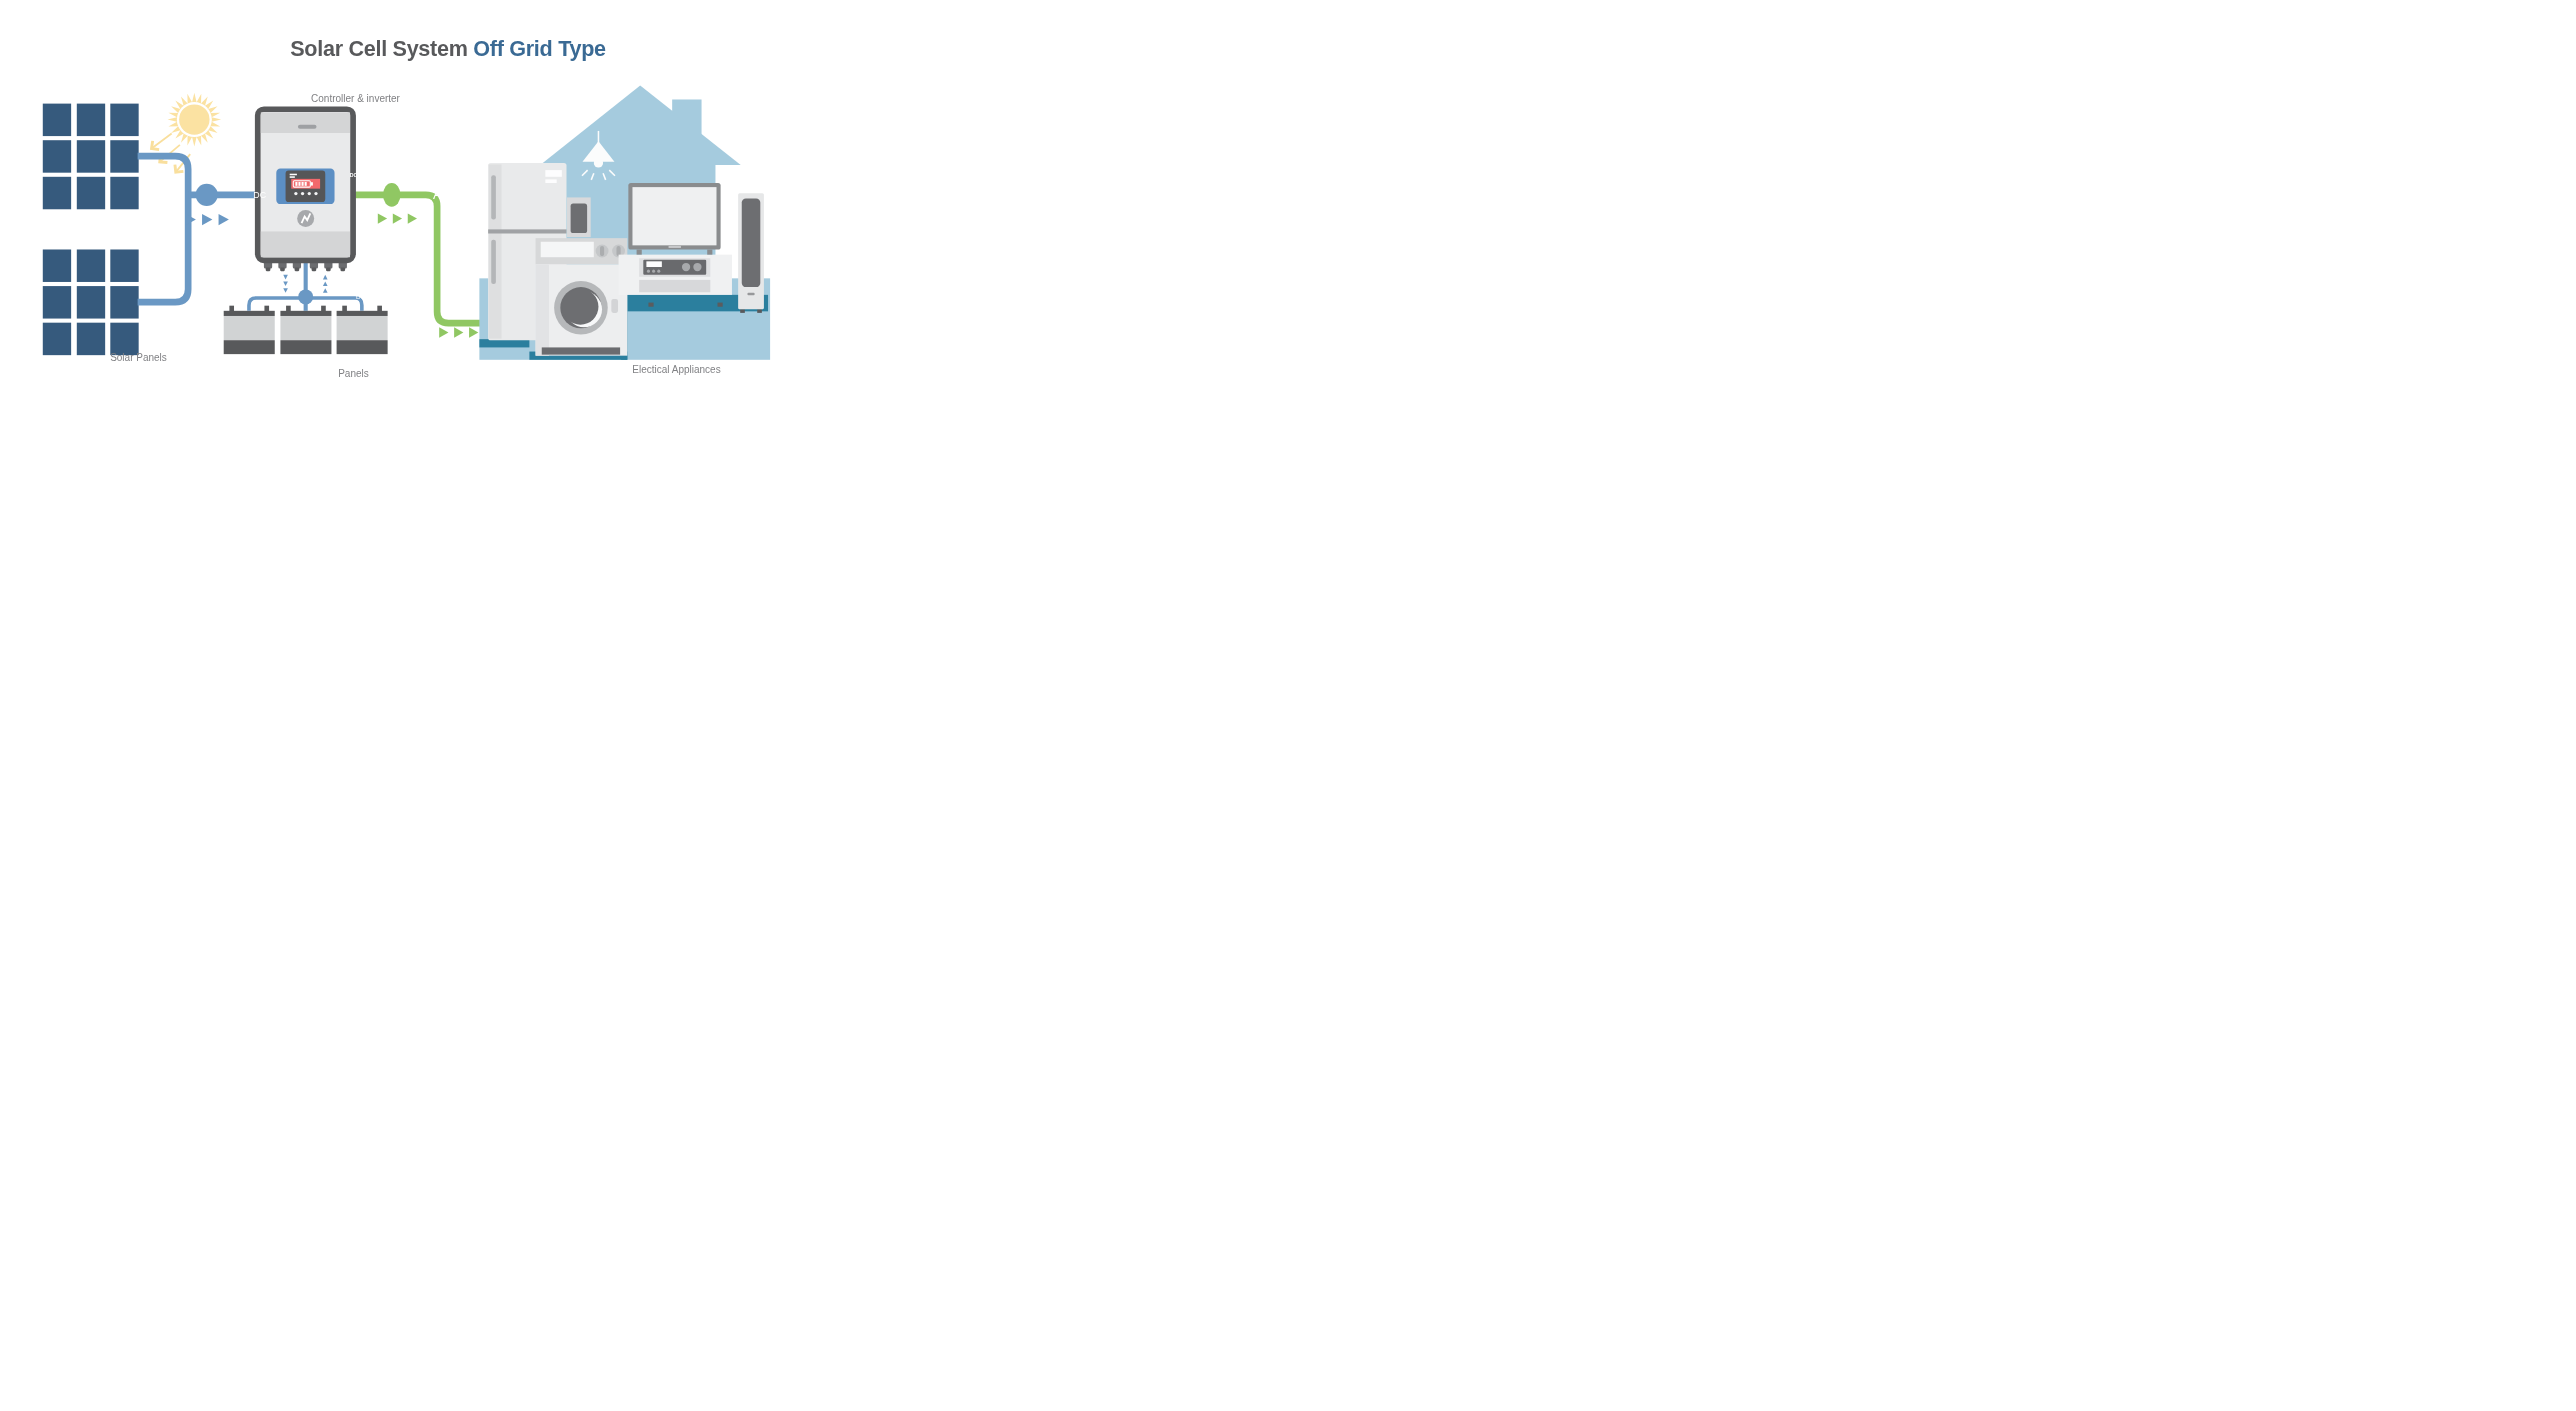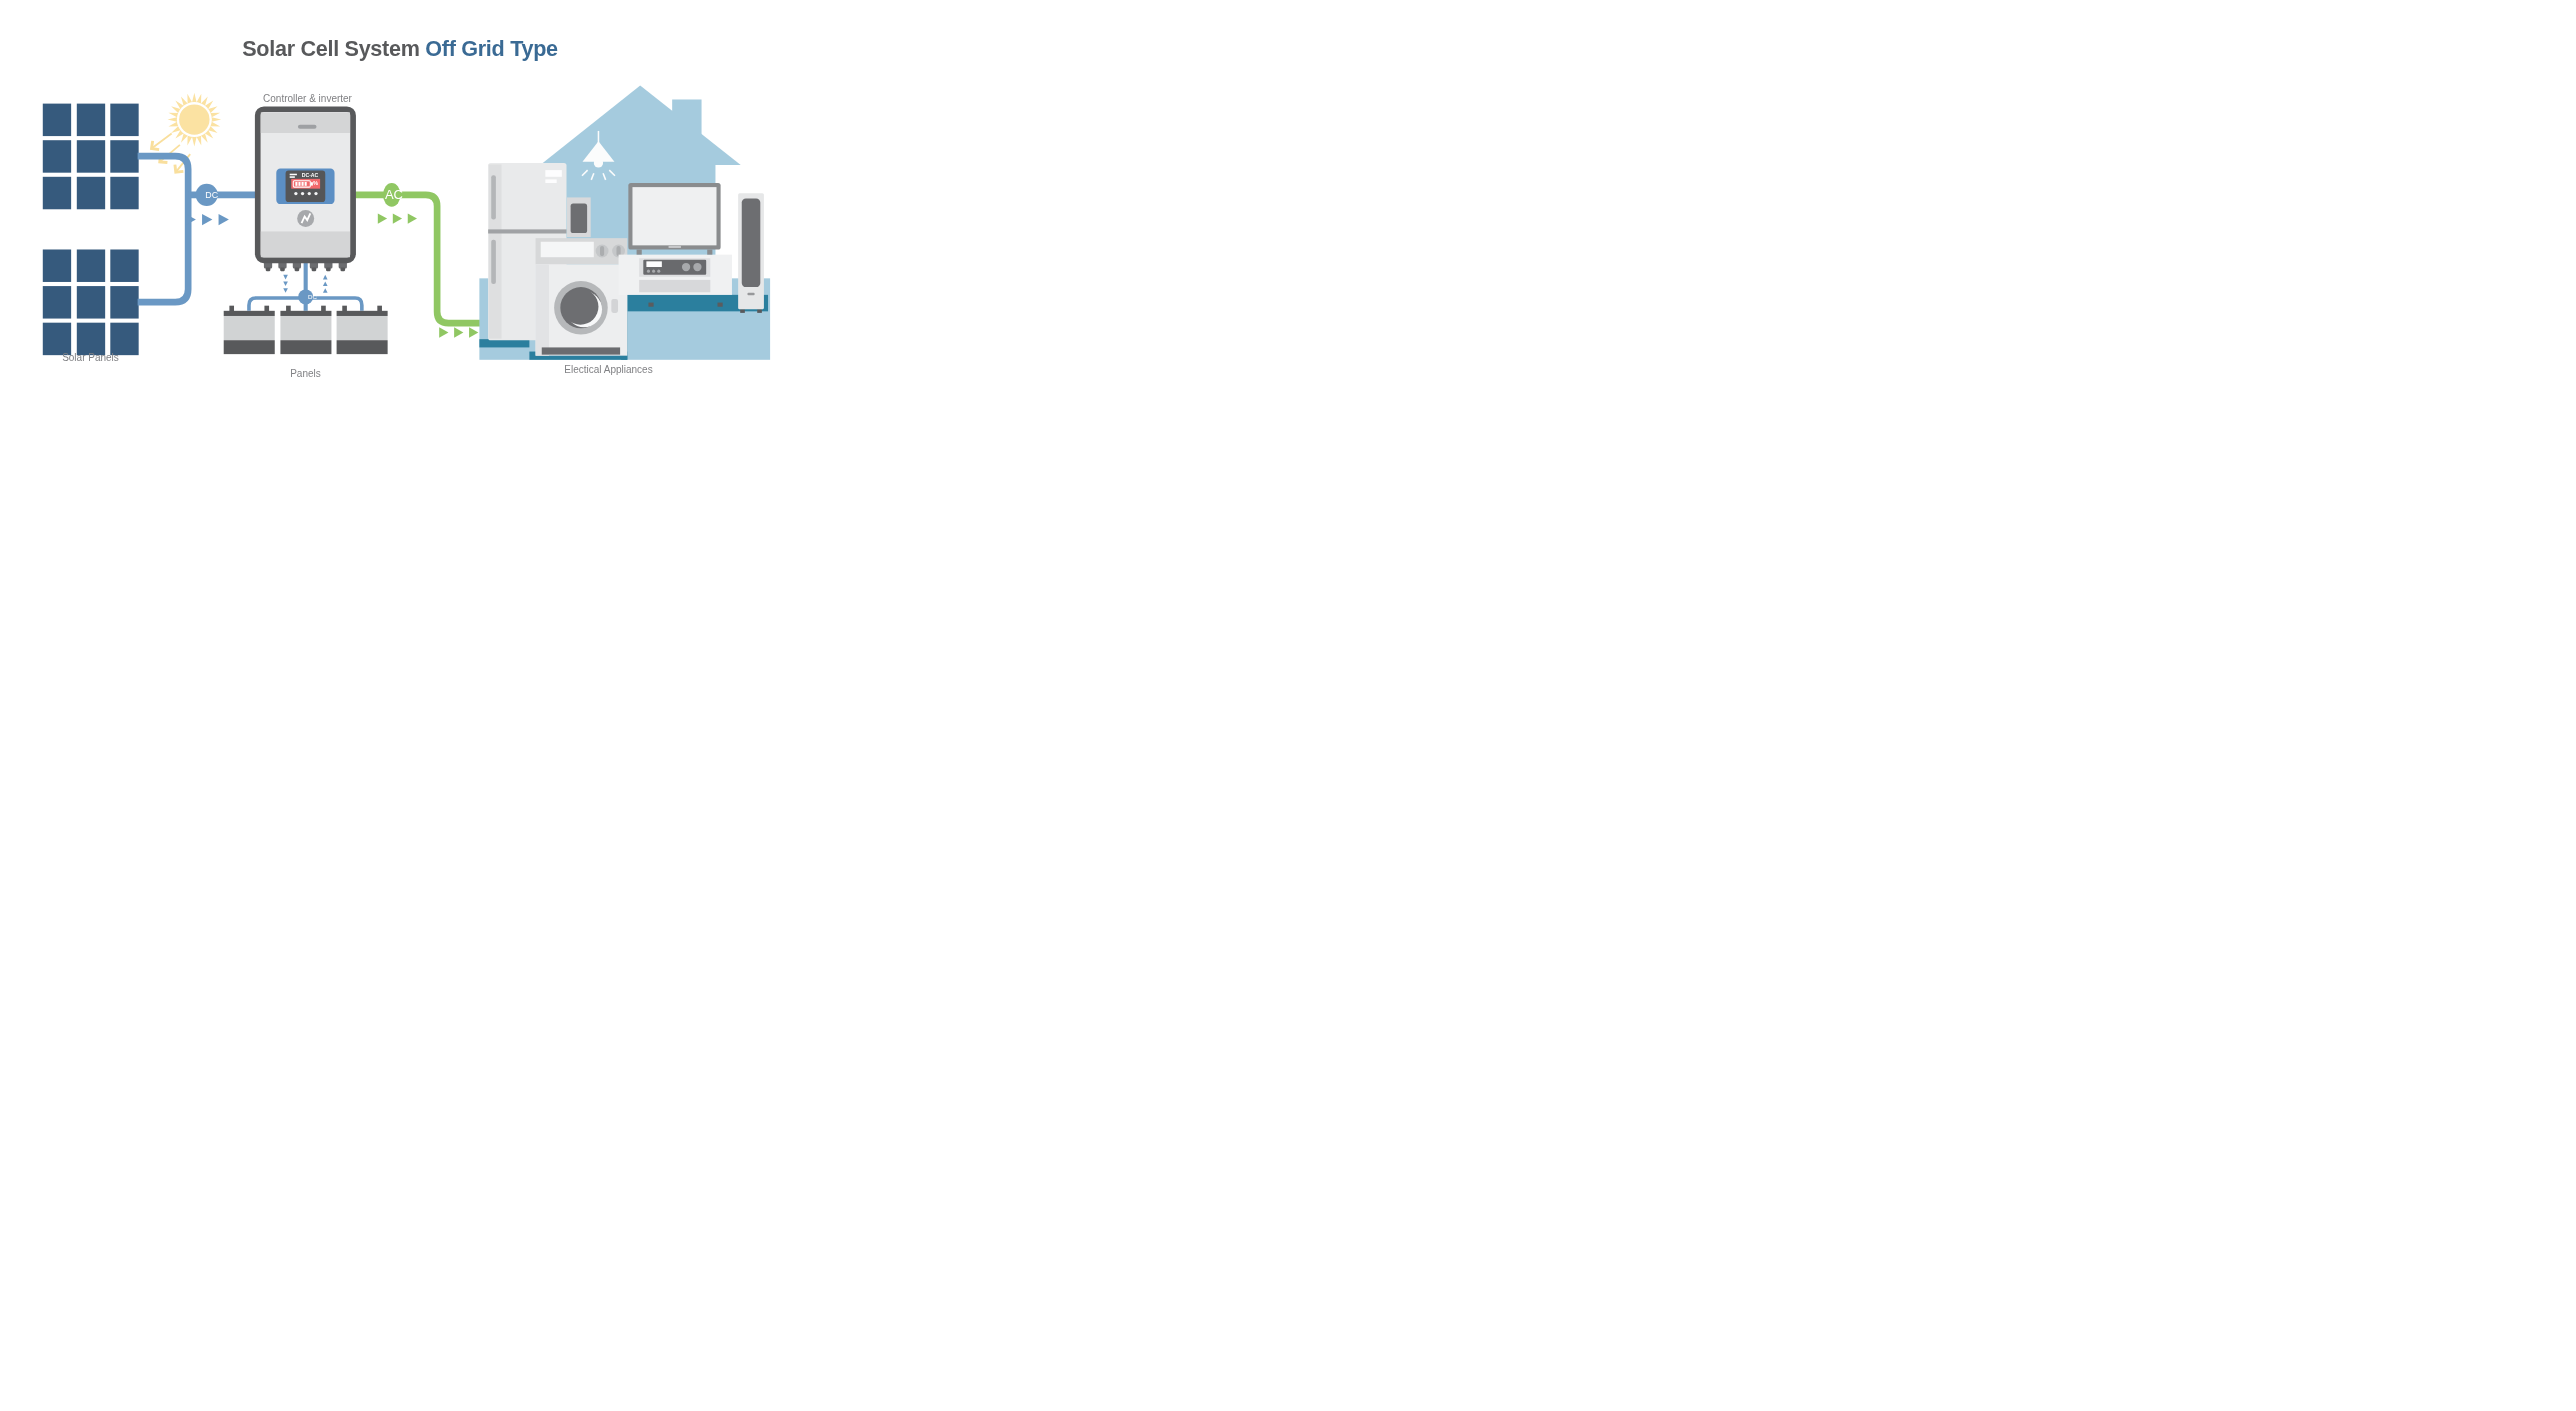--- a/index.html
+++ b/index.html
@@ -4,32 +4,32 @@
 <style>
   html,body{margin:0;padding:0;background:#ffffff;}
   #canvas{
     position:relative;
     width:800px;height:400px;
     background:#ffffff;
     overflow:hidden;
     font-family:"Liberation Sans","DejaVu Sans",sans-serif;
   }
   #scene{position:absolute;left:0;top:0;width:800px;height:400px;}
-  .txt{position:absolute;text-align:center;white-space:nowrap;}
+  .txt{position:absolute;text-align:center;white-space:nowrap;margin-left:48px;}
   #title{
     left:0;top:35px;width:800px;height:28px;line-height:28px;
     font-size:21.6px;font-weight:bold;letter-spacing:-0.3px;
   }
   #title .t-main{color:#58595B;}
   #title .t-accent{color:#3A6A94;}
   .sec-label{font-size:10px;color:#808184;}
   #lbl-controller{left:243px;top:93px;width:129px;}
   #lbl-solar{left:26px;top:352px;width:129px;}
   #lbl-battery{left:241px;top:368px;width:129px;}
-  #lbl-appliances{left:544px;top:364px;width:129px;}
+  #lbl-appliances{left:564px;top:364px;width:129px;}
   .wire-tag{color:#ffffff;font-weight:normal;text-align:right;}
   #tag-dc-main{left:195px;top:190px;width:23px;height:10.3px;line-height:10.3px;font-size:8.8px;}
   #tag-ac{left:380px;top:190px;width:23px;height:9.3px;line-height:9.3px;font-size:13px;}
   #tag-dc-batt{left:294px;top:293px;width:23px;height:7.2px;line-height:7.2px;font-size:6.2px;}
   #tag-dcac{left:297px;top:172px;width:26px;height:6.2px;line-height:6.2px;font-size:5.2px;color:#ffffff;font-weight:bold;}
   #tag-pct{left:310px;top:179px;width:11.3px;height:8.8px;line-height:8.8px;font-size:5.7px;color:#ffffff;font-weight:bold;}
   
   .cell{fill:#365A7D;}
   .arr-blue{fill:#6A98C4;}
   .arr-green{fill:#90C763;}

